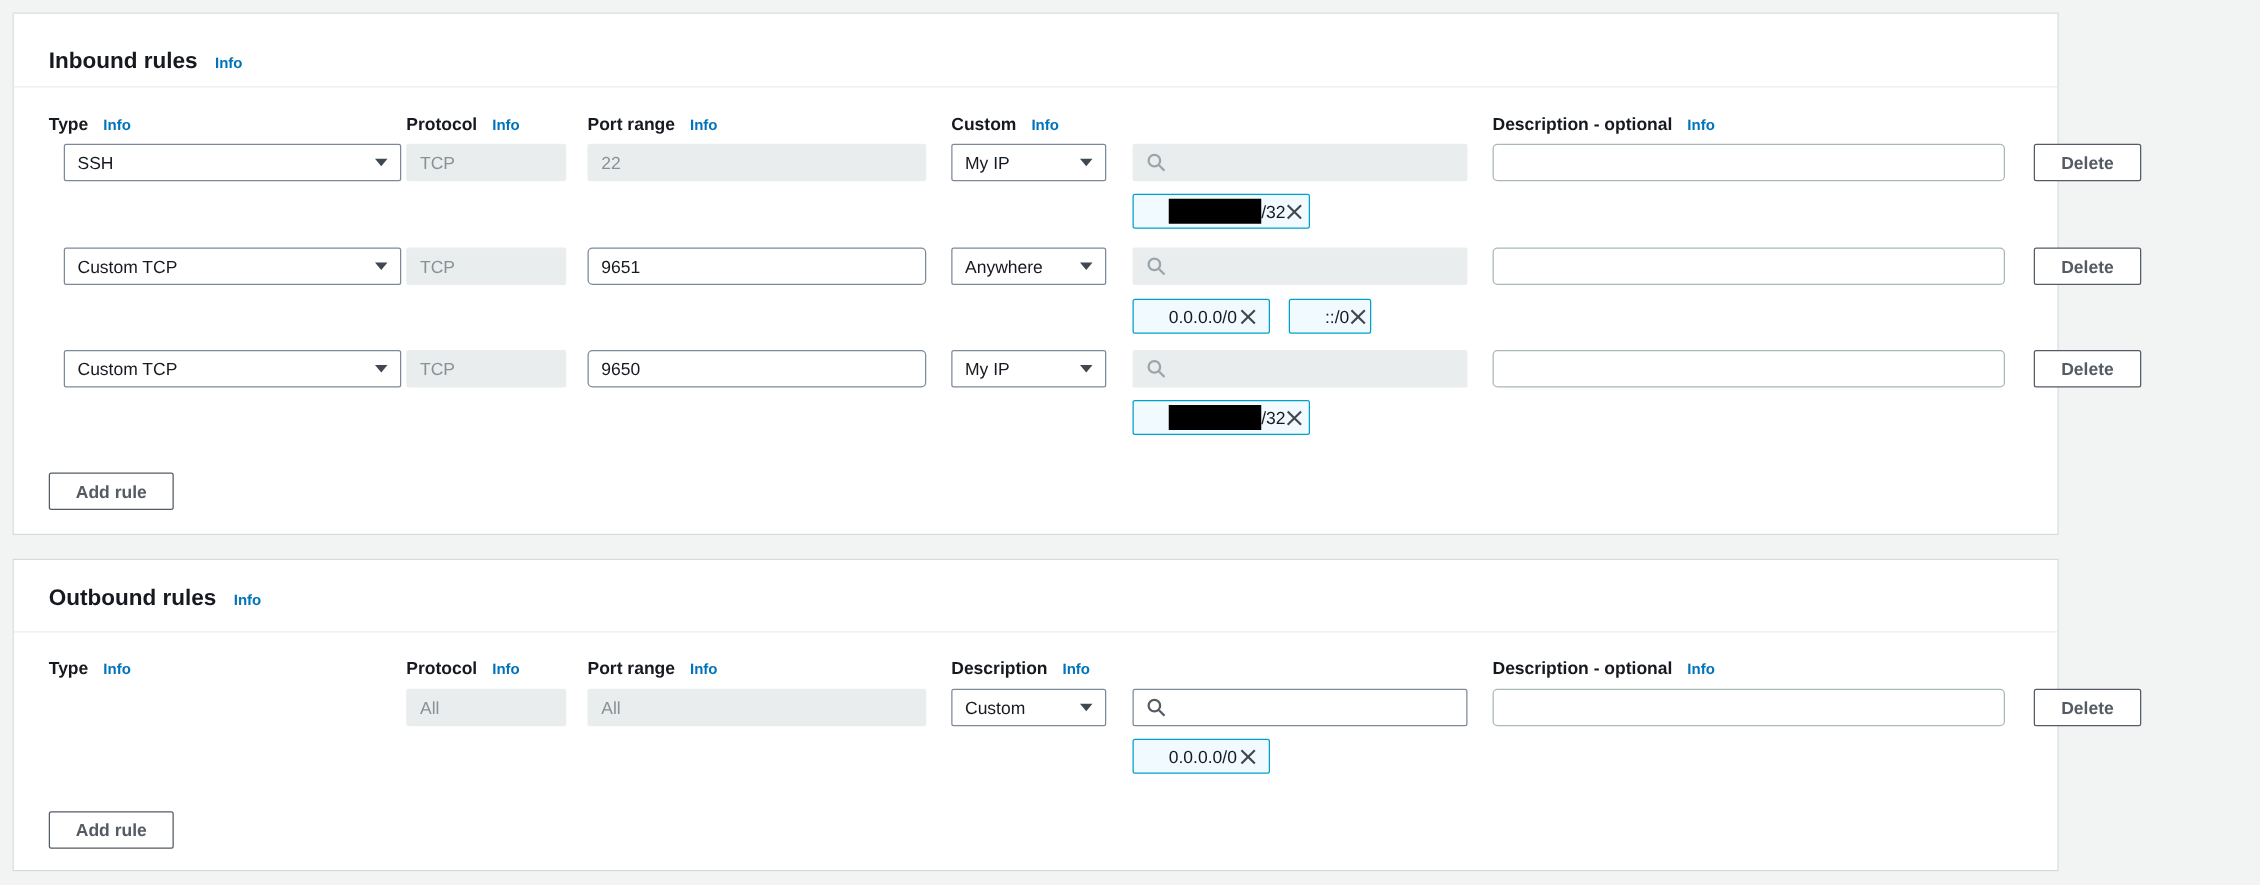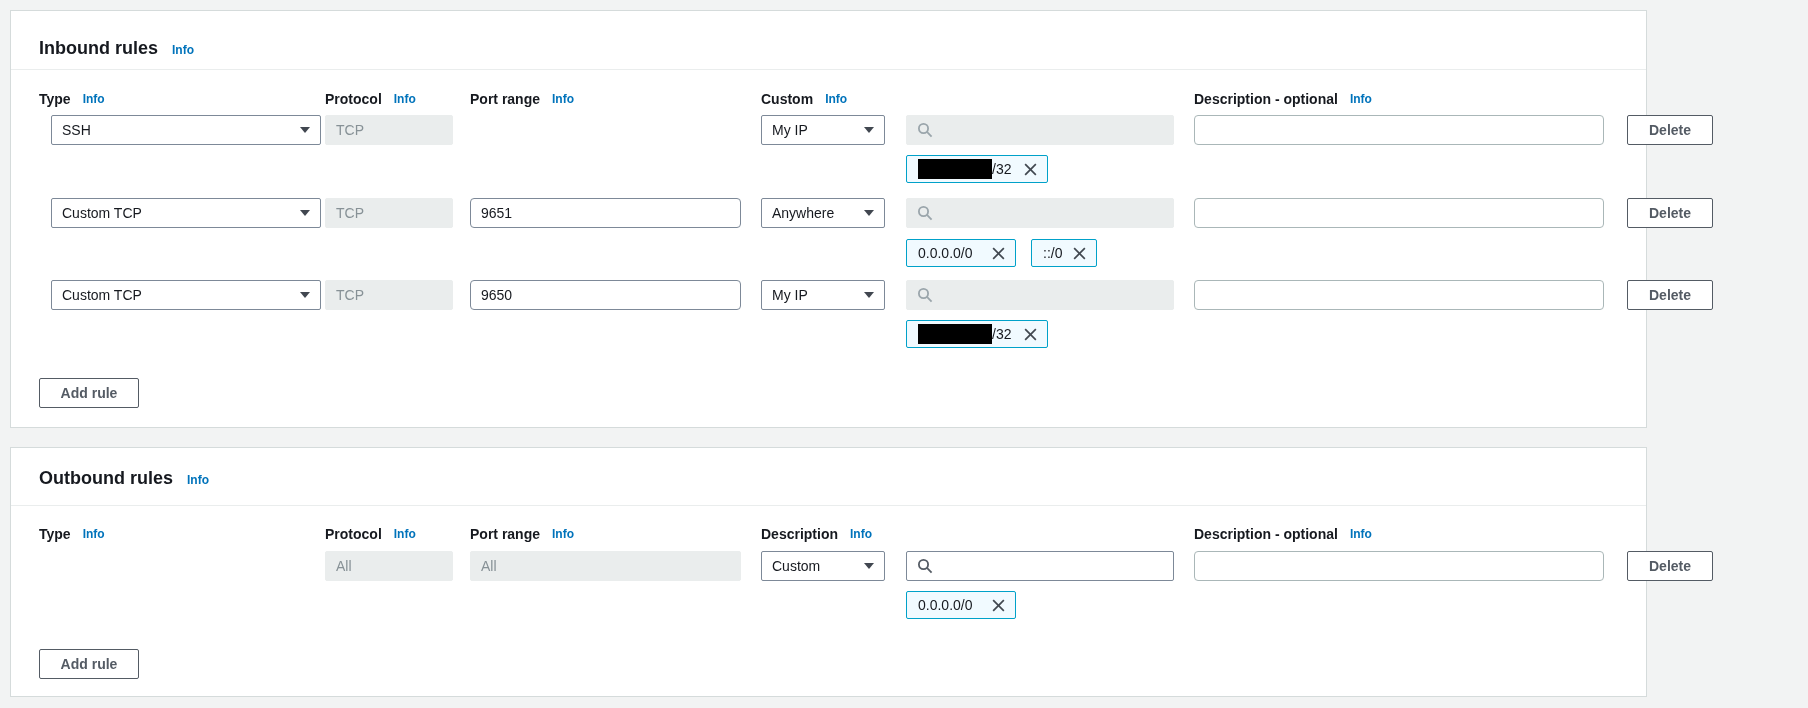--- a/index.html
+++ b/index.html
@@ -39,21 +39,21 @@
   }
   .panel-divider {
     position: absolute;
     left: 0; right: 0;
     height: 1px;
     background: #eaeded;
   }
   .col-label {
     position: absolute;
     display: flex;
-    align-items: center;
+    align-items: flex-end;
     gap: 12px;
     white-space: nowrap;
   }
   .col-label .lbl { font-size: 14px; font-weight: 700; color: #16191f; }
   .frow, .chiprow { position: absolute; left: 0; width: 100%; }
   .frow { height: 30px; }
   .chiprow { height: 28px; }
   .field {
     position: absolute;
     top: 0;
@@ -110,21 +110,21 @@
     display: flex; align-items: center; justify-content: center;
     background: #ffffff;
     border: 1px solid #545b64; border-radius: 2px;
     font-size: 14px; font-weight: 700; color: #545b64;
     cursor: pointer; white-space: nowrap;
   }
   .add-rule { left: 28px; width: 100px; }
   .chip {
     position: absolute; top: 0; height: 28px;
     display: flex; align-items: center;
-    padding: 0 9px 0 11px;
+    padding: 0 9px 0 28px;
     background: #f1faff;
     border: 1px solid #00a1c9;
     border-radius: 2px;
     font-size: 14px; color: #16191f;
     white-space: nowrap;
   }
   .chip .chip-x { margin-left: auto; cursor: pointer; display: flex; align-items: center; }
   .redacted-block { width: 74px; height: 20px; background: #000; flex: 0 0 auto; }
   .chip-a { left: 895px; width: 142px; }
   .chip-b { left: 895px; width: 110px; }
@@ -164,20 +164,23 @@
   </div>
 
   <div class="frow" style="top:104px">
     <div class="field dropdown c-type">
       <span>SSH</span>
       <span class="caret"></span>
     </div>
     <div class="field disabled c-proto">
       <span>TCP</span>
     </div>
+    <div class="field disabled c-port">
+      <span>22</span>
+    </div>
     <div class="field dropdown c-src">
       <span>My IP</span>
       <span class="caret"></span>
     </div>
     <div class="field disabled search-box c-search">
       <span class="sicon">
         <svg width="16" height="16" viewBox="0 0 16 16">
             <circle cx="6.5" cy="6.5" r="4.6" fill="none" stroke="currentColor" stroke-width="1.8"></circle>
             <line x1="10.2" y1="10.2" x2="14.6" y2="14.6" stroke="currentColor" stroke-width="1.8"></line>
           </svg>

